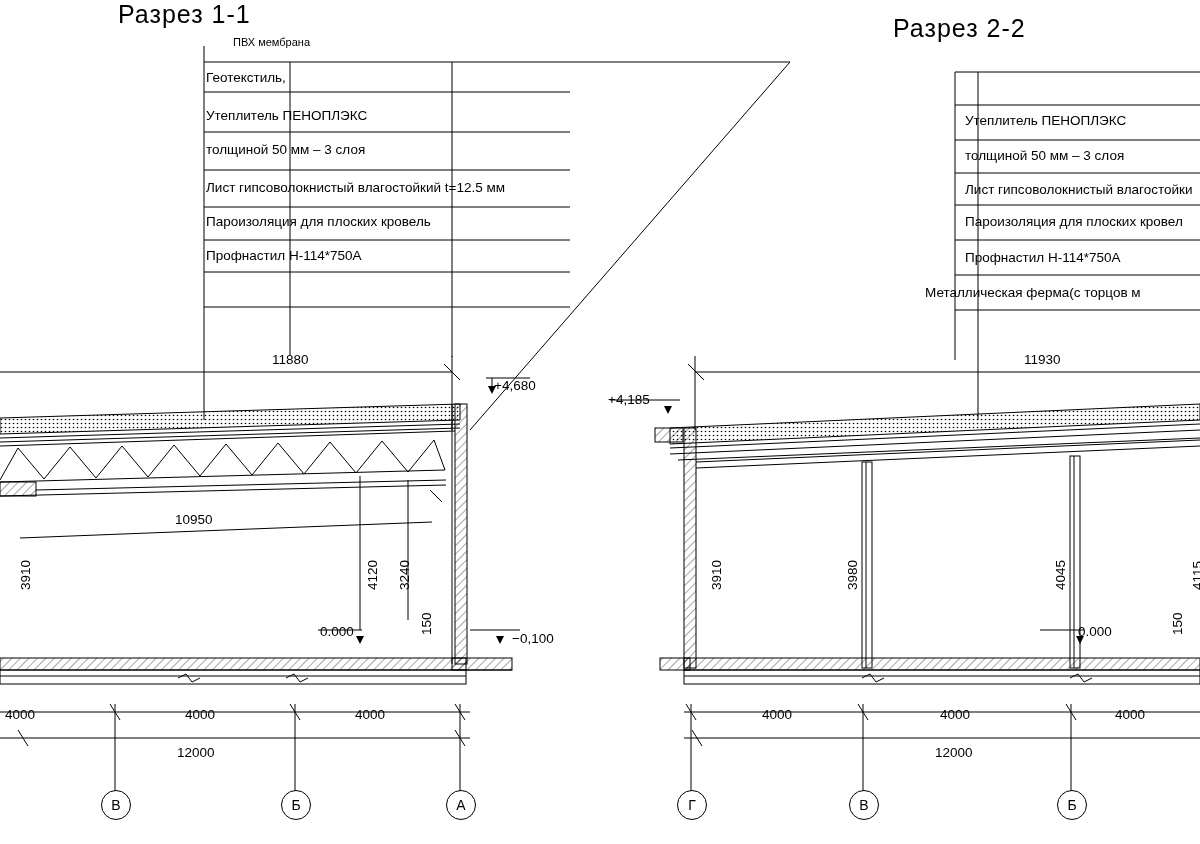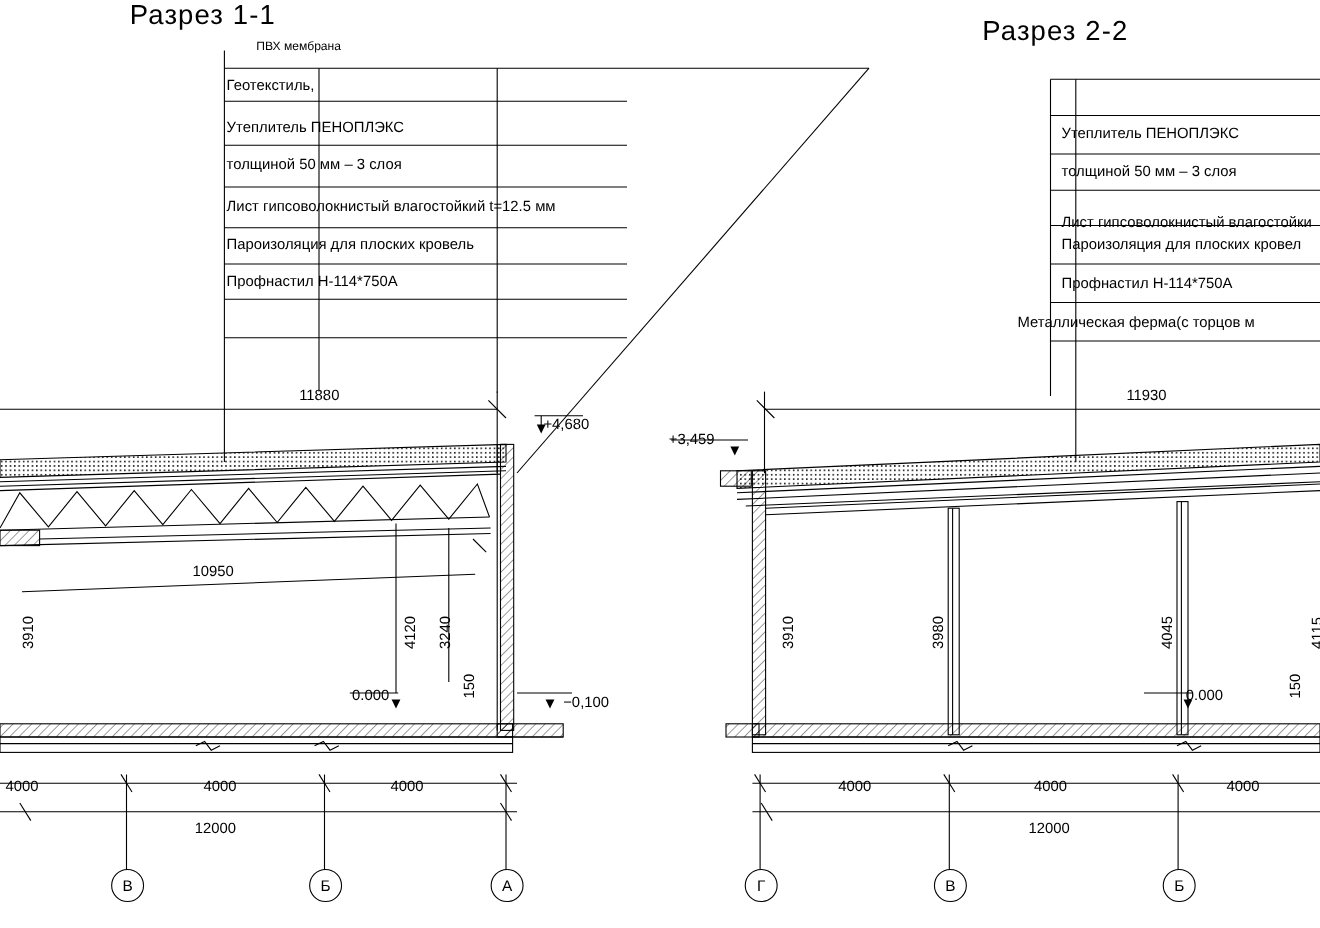--- a/index.html
+++ b/index.html
@@ -159,21 +159,21 @@
       <line x1="955" y1="240" x2="1200" y2="240"></line>
       <line x1="955" y1="275" x2="1200" y2="275"></line>
       <line x1="955" y1="310" x2="1200" y2="310"></line>
       <line x1="978" y1="72" x2="978" y2="420"></line>
       <line x1="955" y1="72" x2="955" y2="360"></line>
     </g>
   </svg>
 
   <div class="abs lbl" style="left:965px;top:113px;">Утеплитель ПЕНОПЛЭКС</div>
   <div class="abs lbl" style="left:965px;top:148px;">толщиной 50 мм – 3 слоя</div>
-  <div class="abs lbl" style="left:965px;top:182px;margin-top:12px;">Лист гипсоволокнистый влагостойки</div>
+  <div class="abs lbl" style="left:965px;top:182px;">Лист гипсоволокнистый влагостойки</div>
   <div class="abs lbl" style="left:965px;top:214px;">Пароизоляция для плоских кровел</div>
   <div class="abs lbl" style="left:965px;top:250px;">Профнастил Н-114*750А</div>
   <div class="abs lbl" style="left:925px;top:285px;">Металлическая ферма(с торцов м</div>
 
   <svg class="abs" style="left:600px;top:330px;width:600px;height:514px;">
     <defs>
       <pattern id="hatch2" width="6" height="6" patternUnits="userSpaceOnUse" patternTransform="rotate(45)">
         <line x1="0" y1="0" x2="0" y2="6" stroke="#000" stroke-width="0.7"></line>
       </pattern>
       <pattern id="dots2" width="4" height="4" patternUnits="userSpaceOnUse">
@@ -223,21 +223,21 @@
       <line x1="466" y1="374" x2="476" y2="390"></line>
       <line x1="92" y1="400" x2="102" y2="416"></line>
 
       <line x1="91" y1="374" x2="91" y2="462"></line>
       <line x1="263" y1="374" x2="263" y2="462"></line>
       <line x1="471" y1="374" x2="471" y2="462"></line>
     </g>
   </svg>
 
   <div class="abs dim" style="left:1024px;top:352px;">11930</div>
-  <div class="abs dim" style="left:608px;top:392px;">+3,459</div>
+  <div class="abs dim" style="left:608px;top:392px;">+4,185</div>
   <div class="abs dim" style="left:1078px;top:624px;">0.000</div>
 
   <div class="abs dim vert" style="left:709px;top:590px;">3910</div>
   <div class="abs dim vert" style="left:845px;top:590px;">3980</div>
   <div class="abs dim vert" style="left:1053px;top:590px;">4045</div>
   <div class="abs dim vert" style="left:1190px;top:590px;">4115</div>
   <div class="abs dim vert" style="left:1170px;top:635px;">150</div>
 
   <div class="abs dim" style="left:762px;top:707px;">4000</div>
   <div class="abs dim" style="left:940px;top:707px;">4000</div>

